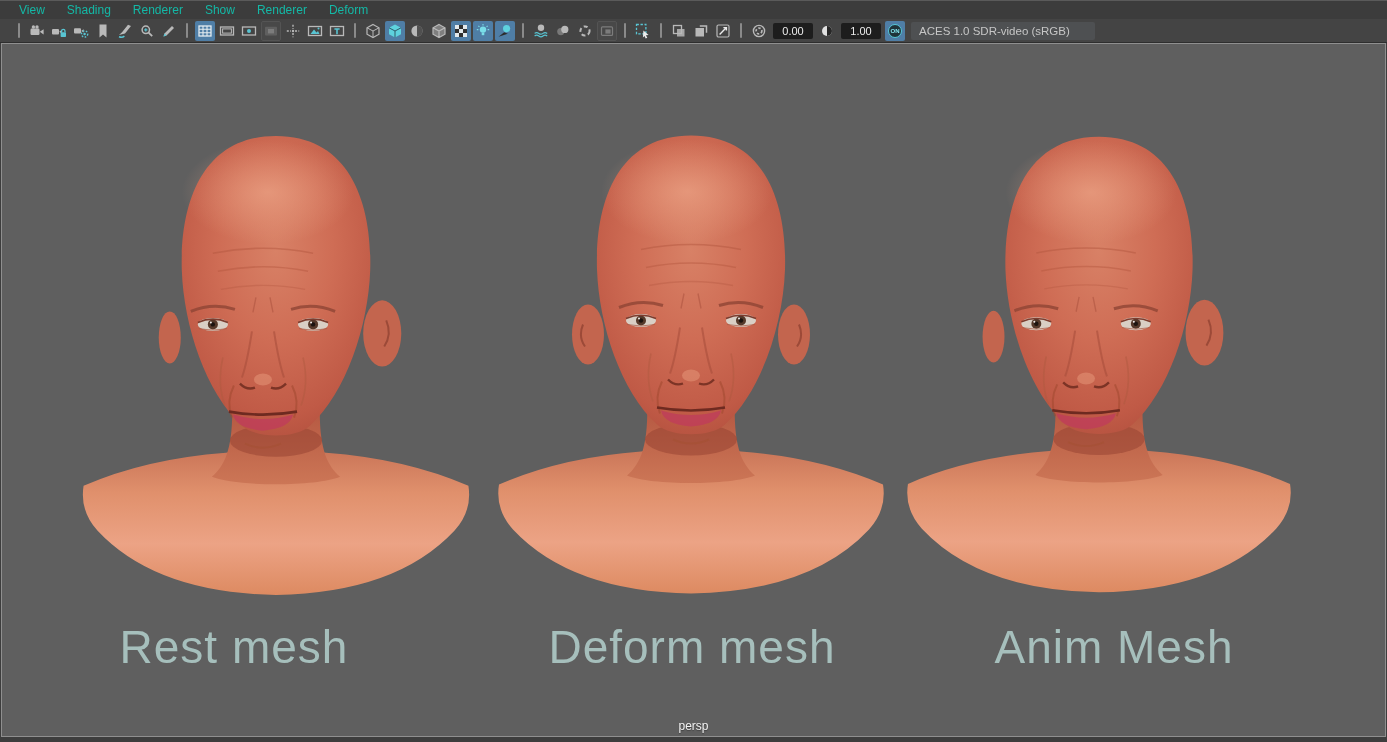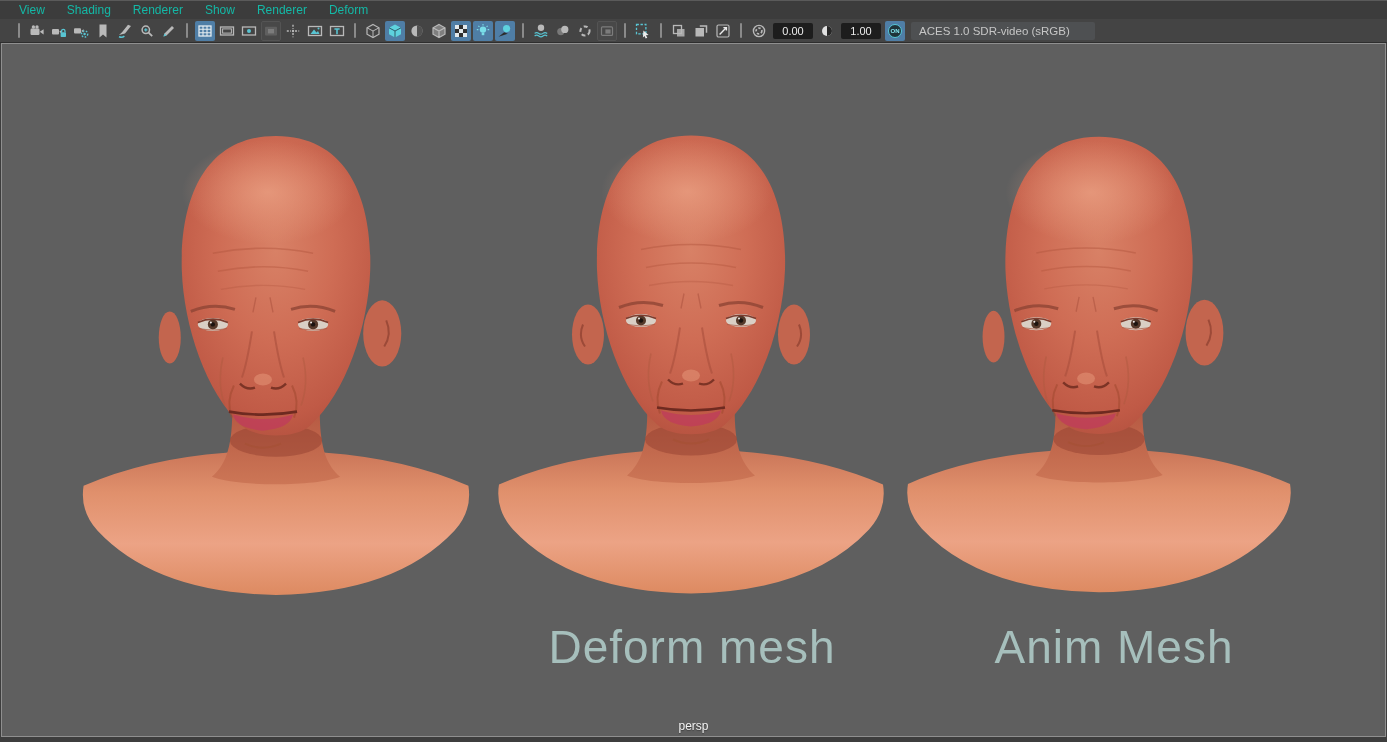--- a/index.html
+++ b/index.html
@@ -483,17 +483,18 @@
     <svg width="400" height="468" viewBox="0 0 400 465">
         <use href="#bust-front"></use>
       </svg>
   </div>
   <div class="figure" style="left:898px;top:86px;">
     <svg width="398" height="464" viewBox="0 0 400 465">
         <use href="#bust-turned"></use>
       </svg>
   </div>
 
+  <div class="mesh-label" style="left:52px;top:576px;">Rest mesh</div>
   <div class="mesh-label" style="left:510px;top:576px;">Deform mesh</div>
   <div class="mesh-label" style="left:932px;top:576px;">Anim Mesh</div>
 
   <div class="persp-label">persp</div>
 </div>
 
 </body></html>

